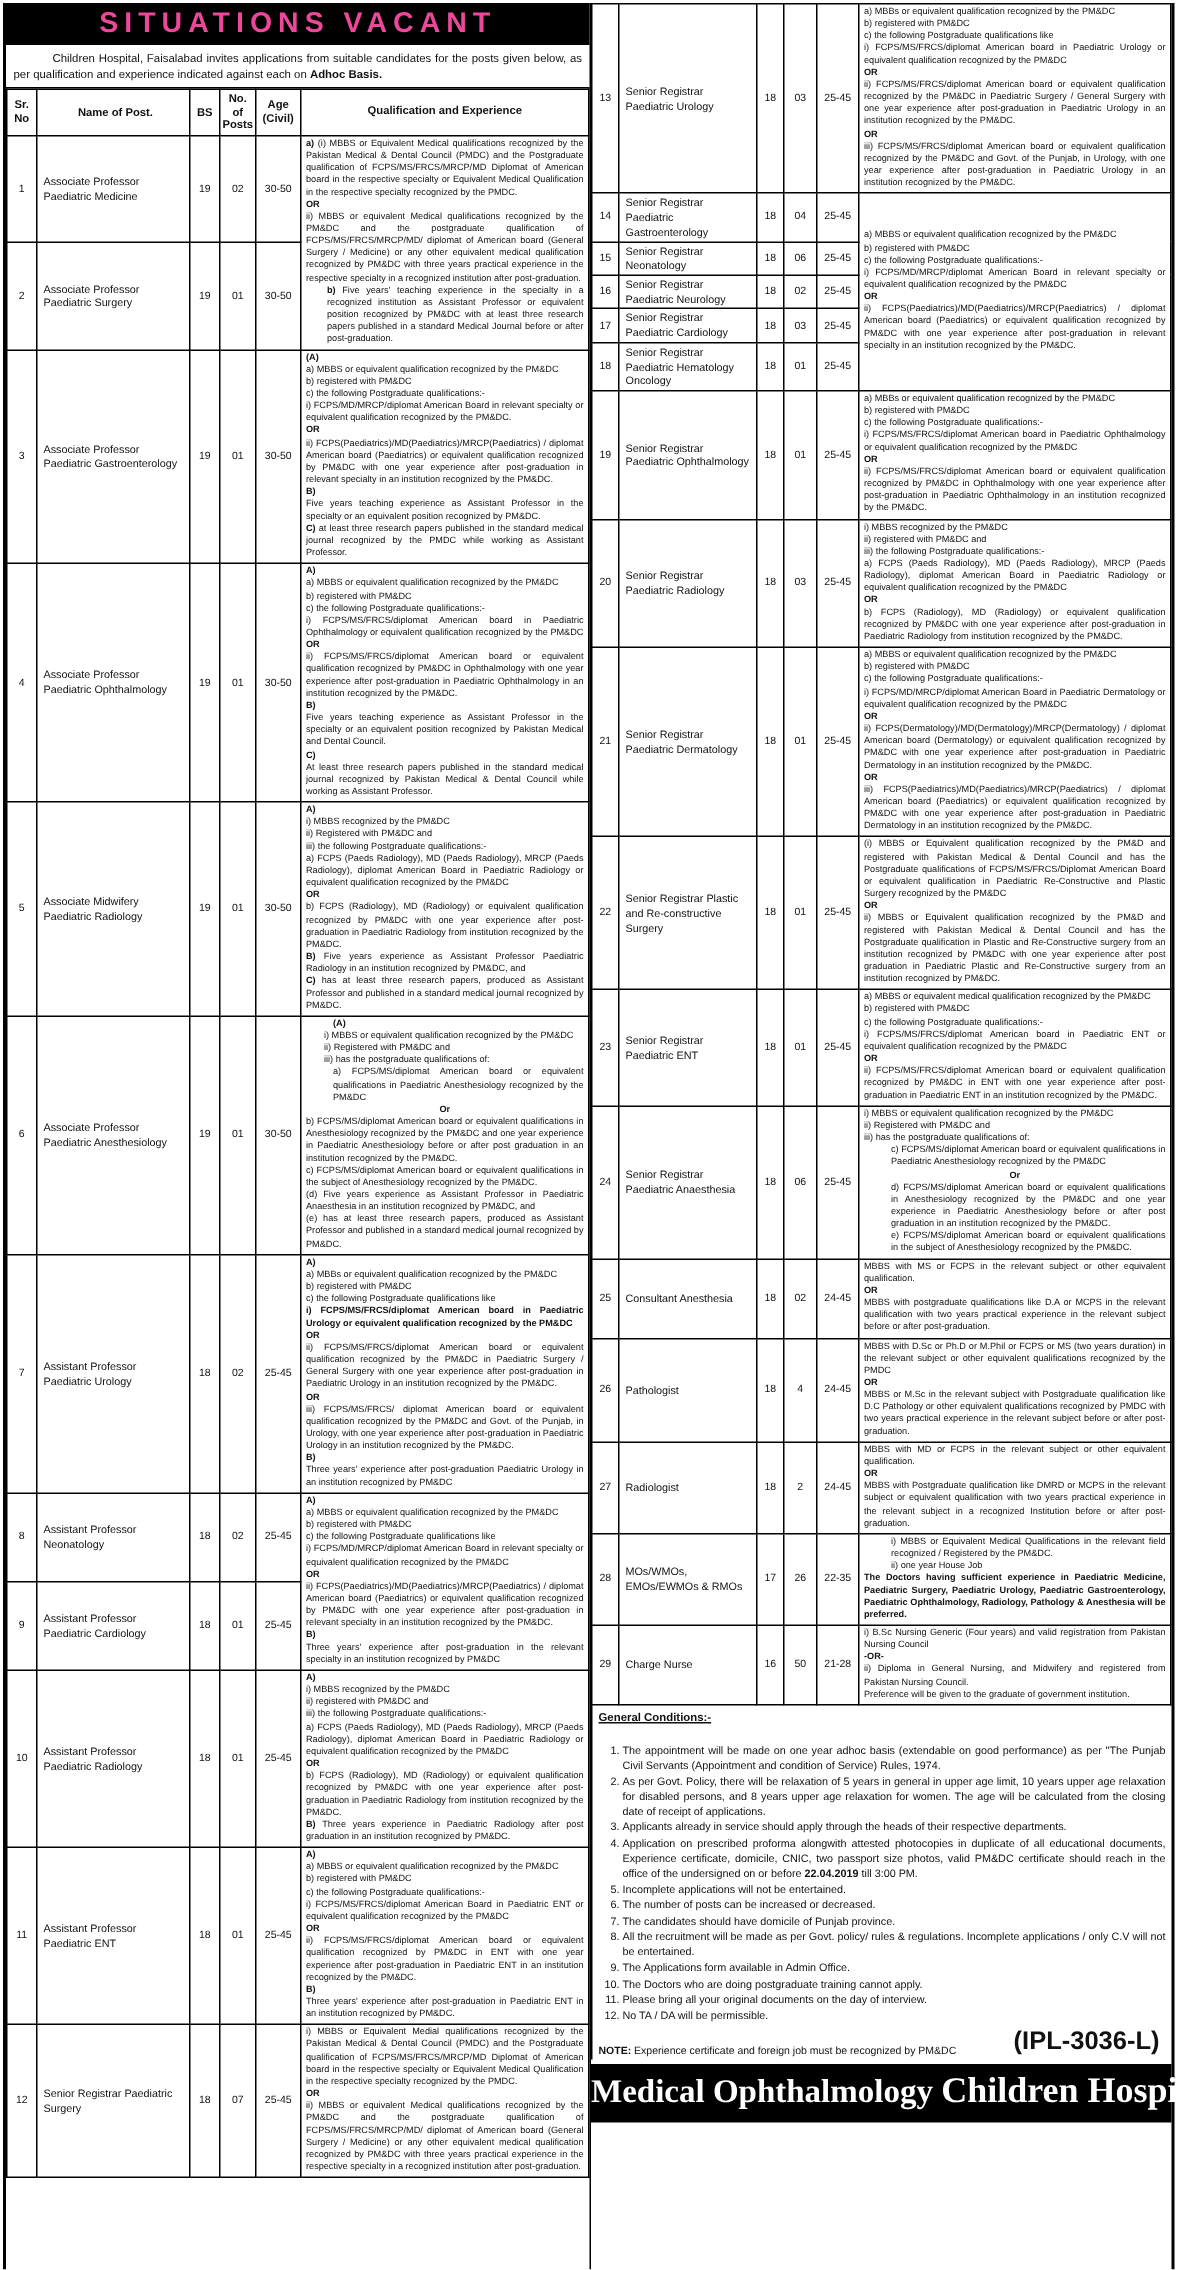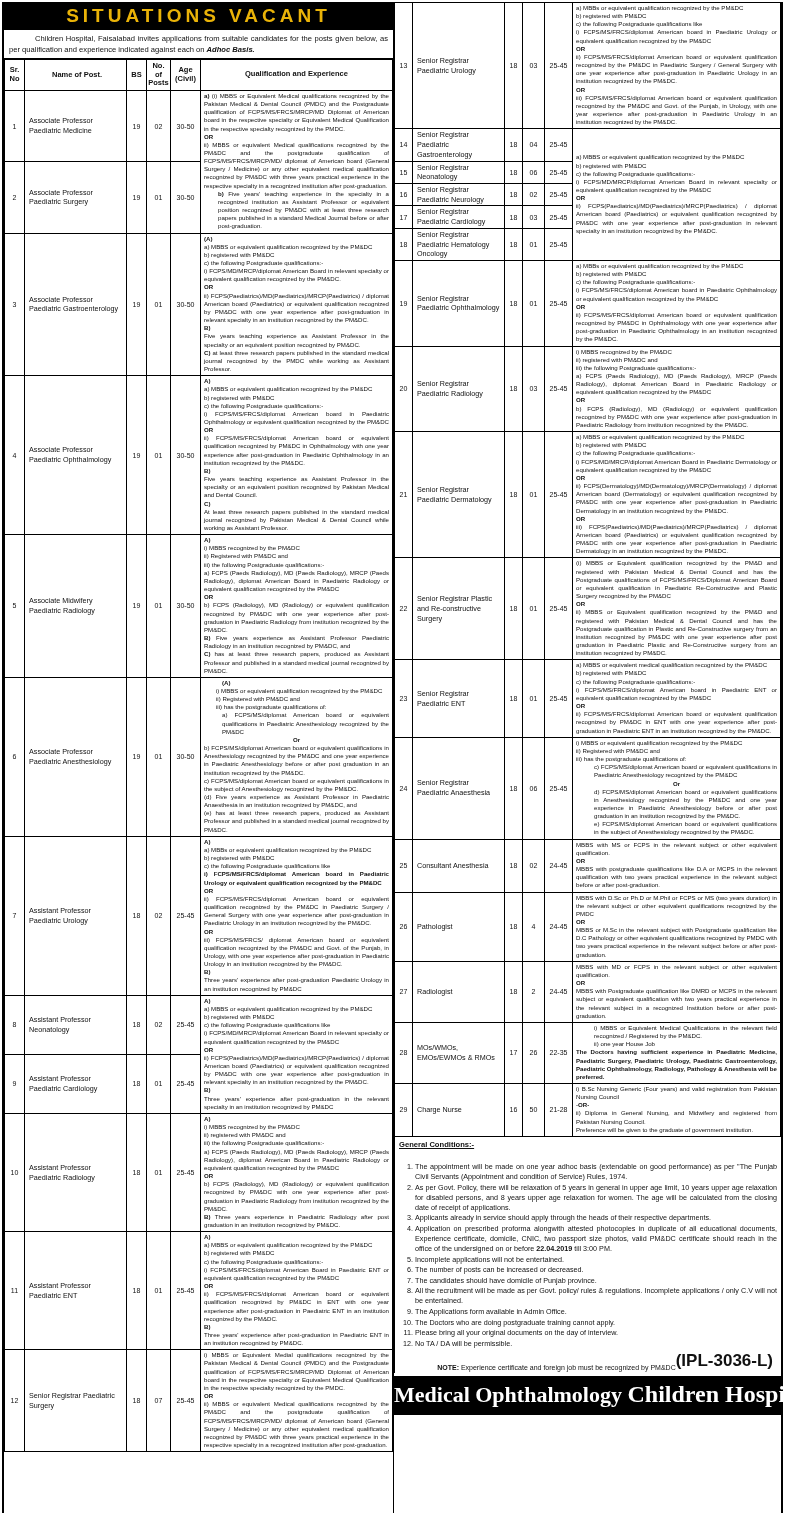--- a/index.html
+++ b/index.html
@@ -19,38 +19,38 @@
     padding: 2px 2px 0 2px;
   }
   .col {
     position: relative;
   }
   .col-left { width: 394px; border-left: 2px solid #000; border-right:1px solid #000; }
   .col-right { width: 389px; border-right: 2px solid #000; }
 
   
   .banner {
-    background: #000; color: #eab308;
+    background: #000; color: #ec4899;
     text-align: center;
     font-size: 19px;
     font-weight: bold;
     letter-spacing: 4px;
     padding: 4px 0 5px 0;
     line-height: 1;
     font-family: "Liberation Sans", sans-serif;
   }
   .intro {
     font-size: 7.6px;
     line-height: 1.45;
     padding: 3px 5px 3px 5px;
     text-align: justify;
     border-bottom: 1px solid #000;
   }
   .intro .ind { padding-left: 26px; }
-  .intro b { font-weight: bold; font-style: italic; }
+  .intro b { font-weight: bold; }
 
   
   table.jobs {
     width: 100%;
     border-collapse: collapse;
     table-layout: fixed;
   }
   table.jobs th, table.jobs td {
     border: 1px solid #000;
     vertical-align: middle;
@@ -103,21 +103,21 @@
   }
   ol.gc li .num {
     position: absolute; left: 2px; top: 0; width: 12px;
     text-align: right; font-size: 7.2px;
   }
   ol.gc li b { font-weight: bold; }
   .gc-note {
     font-size: 7px;
     margin-top: 2px;
     display: flex;
-    justify-content: flex-end;
+    justify-content: space-between;
     align-items: flex-end;
   }
   .gc-note .note-txt b { font-weight: bold; }
   .ipl {
     font-size: 17px;
     font-weight: bold;
     letter-spacing: 0px;
     font-family: "Liberation Sans", sans-serif;
     white-space: nowrap;
     padding-right: 4px;

